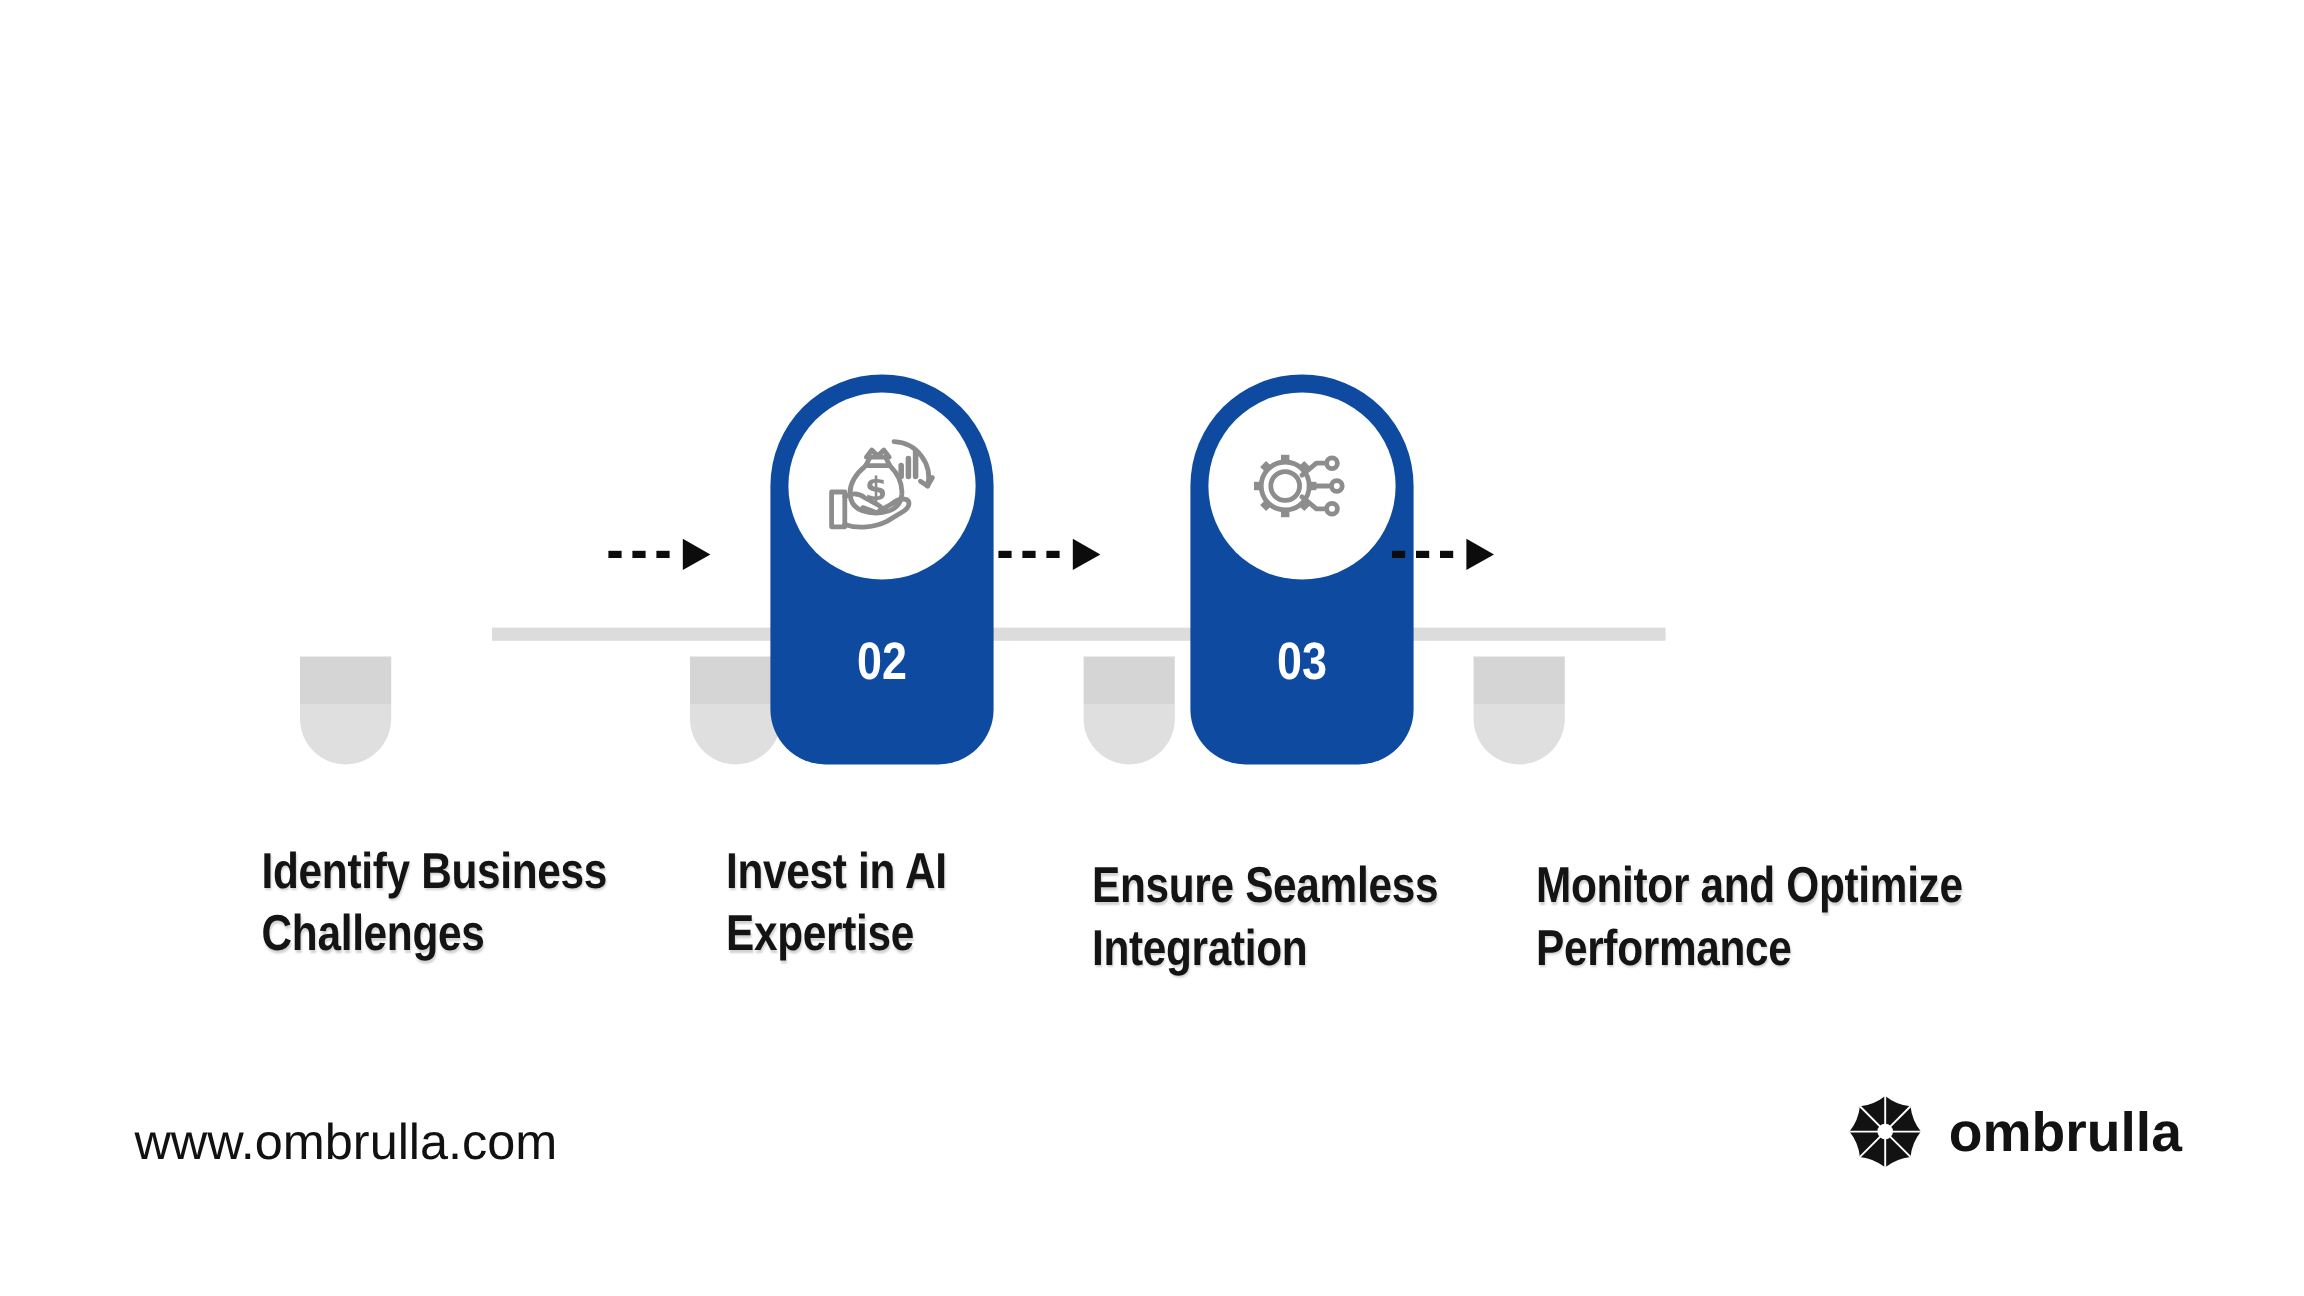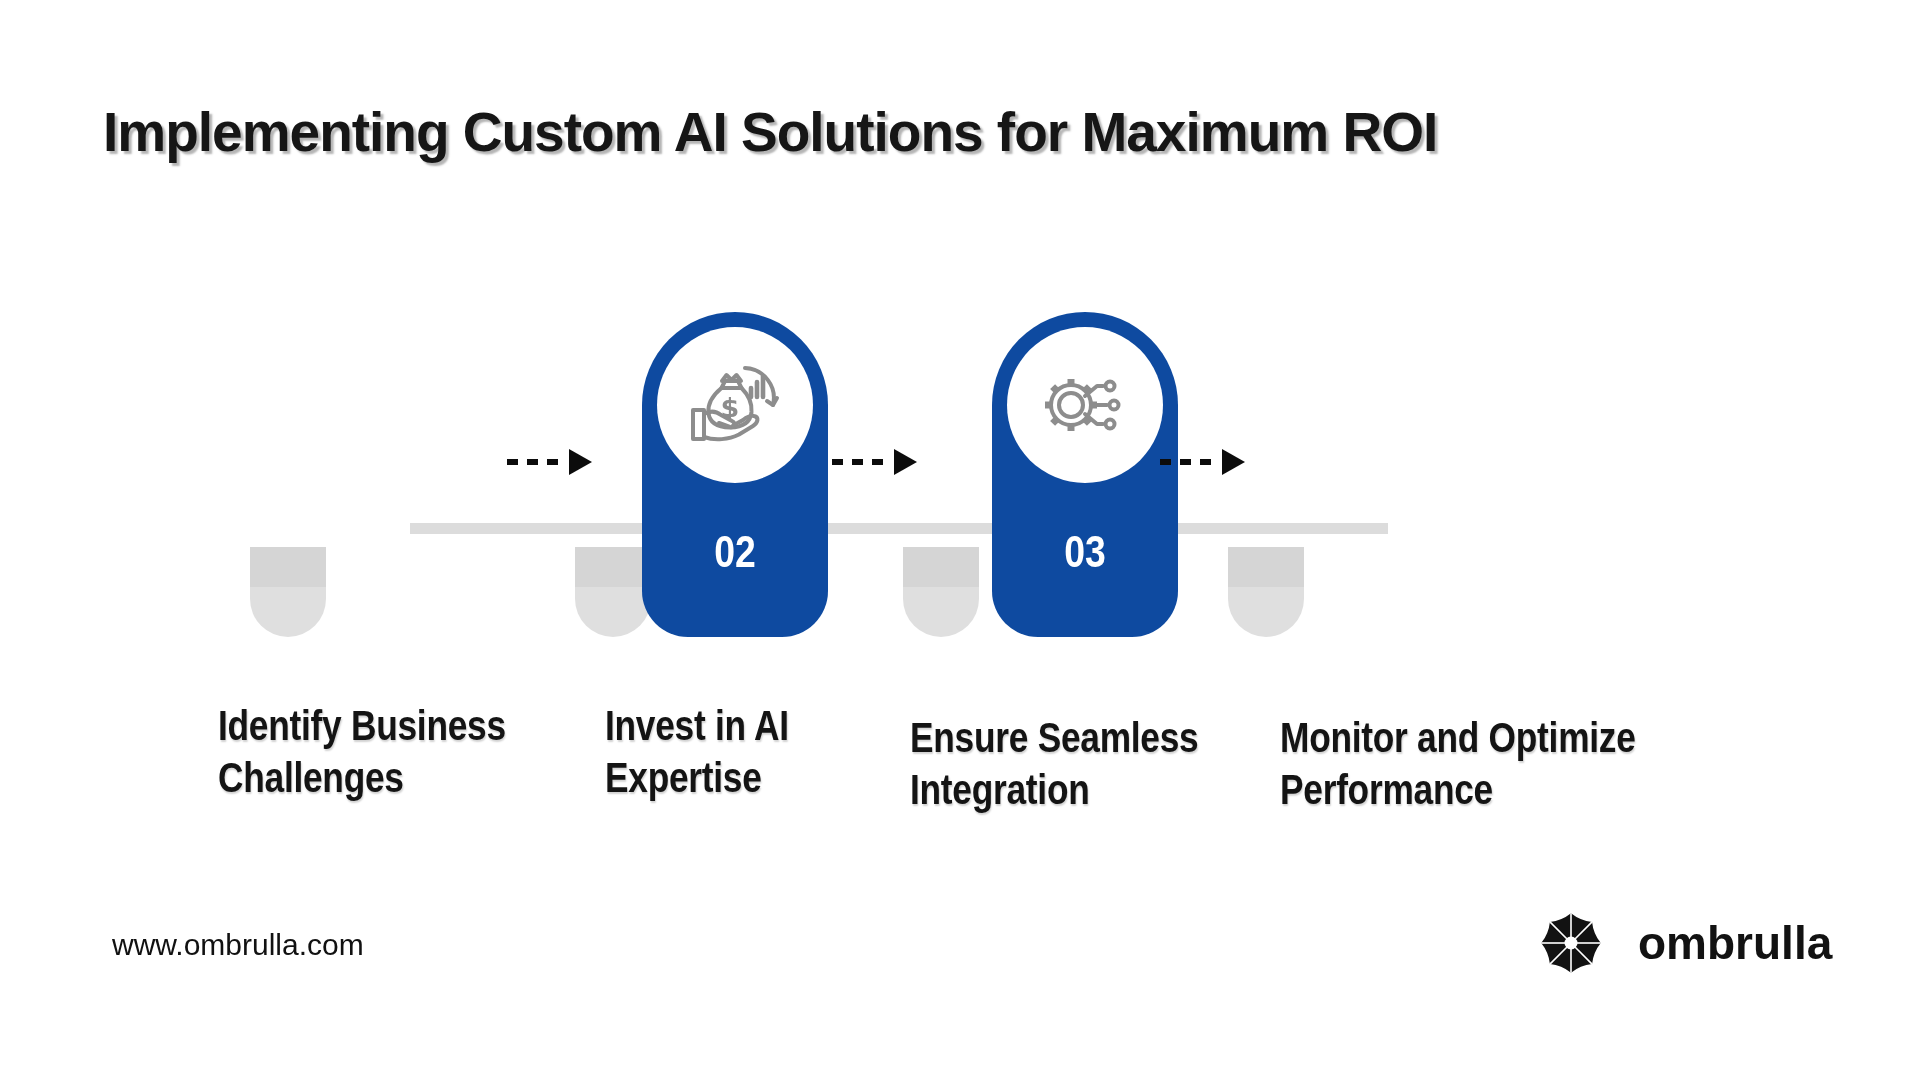--- a/index.html
+++ b/index.html
@@ -54,38 +54,37 @@
   }
   
   .step-label{
     position:absolute;color:#141414;font-size:42px;line-height:52px;font-weight:700;
     letter-spacing:-.3px;transform:scaleX(.84);transform-origin:left top;
     text-shadow:1px 2px 2px rgba(0,0,0,.18);white-space:nowrap;
   }
   .step-label span{display:block;}
   
   .website{
-    position:absolute;left:112px;top:928px;font-size:30px;font-weight:400;color:#111;
+    position:absolute;left:112px;top:928px;font-size:42px;font-weight:400;color:#111;
   }
   .brand{
     position:absolute;left:1540px;top:910px;height:66px;
-    display:flex;align-items:center;gap:36px;
+    display:flex;align-items:center;gap:22px;
   }
   .brand-logo{width:62px;height:62px;}
   .brand-name{font-size:46px;font-weight:600;color:#121212;letter-spacing:0;}
   .ic{stroke:#8d8d8d;fill:none;stroke-width:4;stroke-linecap:round;stroke-linejoin:round;}
   .ic-thick{stroke:#8d8d8d;fill:none;stroke-width:8;stroke-linecap:butt;}
   .ic-thick2{stroke:#8d8d8d;fill:none;stroke-width:7;stroke-linecap:butt;}
 </style>
 </head>
 <body>
 
 <div id="canvas" style="--pin-blue: #0e4aa0;">
 
-  <div class="title">Implementing Custom AI Solutions for Maximum ROI</div>
 
   <div class="conn-bar"></div>
 
   <div class="curl" style="left:250px"></div>
   <div class="curl" style="left:575px"></div>
   <div class="curl" style="left:903px"></div>
   <div class="curl" style="left:1228px"></div>
 
 
   <div class="pin" style="left:642px">

